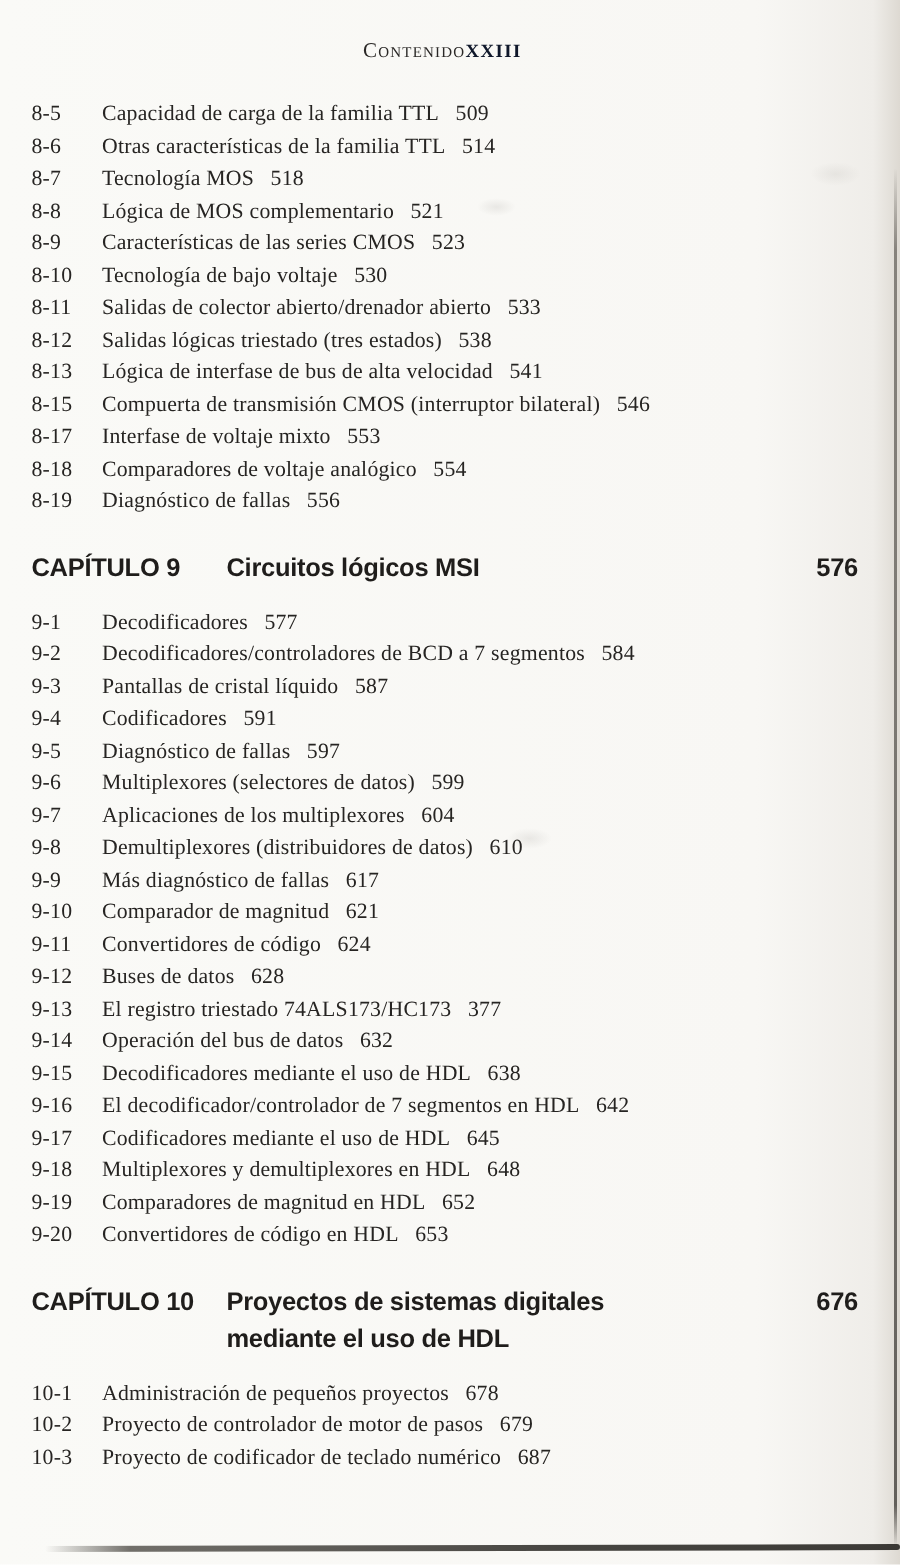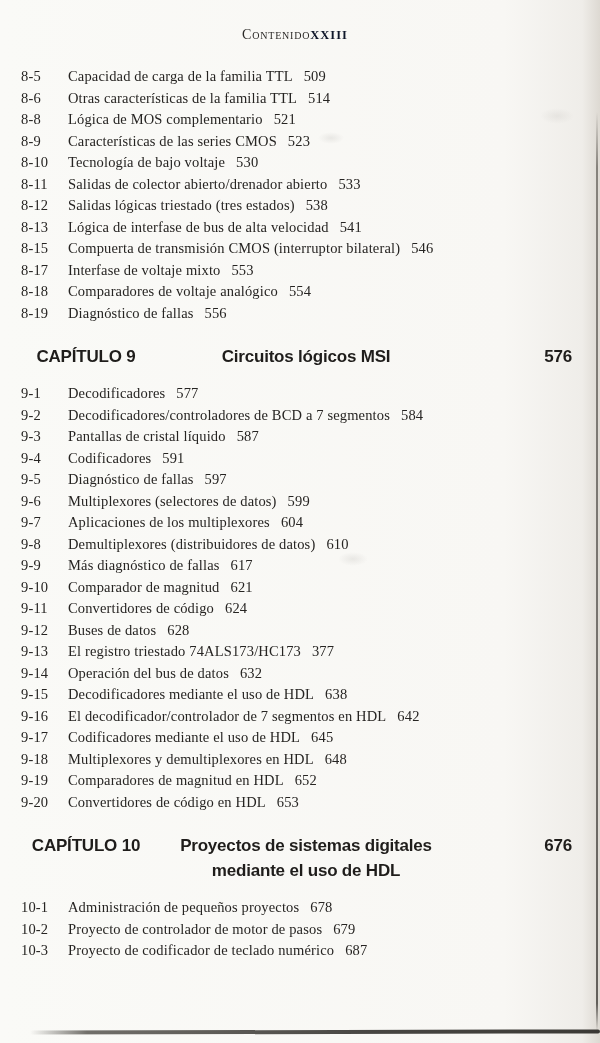--- a/index.html
+++ b/index.html
@@ -39,21 +39,20 @@
 
   .chapter-heading {
     display:flex; align-items:flex-start;
     margin:20px 0 14px 0;
     font-family:"Liberation Sans", sans-serif;
     font-weight:bold;
     font-size:17px;
     line-height:25px;
     letter-spacing:-0.2px;
     color:#1f1d1b;
-    text-align:center;
   }
   .chapter-label { width:130px; flex-shrink:0; }
   .chapter-title { width:310px; }
   .chapter-page { margin-left:auto; }
 
   
   .scan-edge-right {
     position:absolute; top:112px; bottom:12px; right:2px; width:2px;
     background:linear-gradient(to bottom,
       rgba(60,56,50,0) 0%, rgba(60,56,50,0.55) 6%,
@@ -77,20 +76,21 @@
 <div class="page">
 
   <header class="page-header">
     <span class="running-title">Contenido</span>
     <span class="folio">XXIII</span>
   </header>
 
   <main class="toc" id="toc">
       <div class="entry"><span class="num">8-5</span><span class="title">Capacidad de carga de la familia TTL</span><span class="pg">509</span></div>
       <div class="entry"><span class="num">8-6</span><span class="title">Otras características de la familia TTL</span><span class="pg">514</span></div>
+      <div class="entry"><span class="num">8-7</span><span class="title">Tecnología MOS</span><span class="pg">518</span></div>
       <div class="entry"><span class="num">8-8</span><span class="title">Lógica de MOS complementario</span><span class="pg">521</span></div>
       <div class="entry"><span class="num">8-9</span><span class="title">Características de las series CMOS</span><span class="pg">523</span></div>
       <div class="entry"><span class="num">8-10</span><span class="title">Tecnología de bajo voltaje</span><span class="pg">530</span></div>
       <div class="entry"><span class="num">8-11</span><span class="title">Salidas de colector abierto/drenador abierto</span><span class="pg">533</span></div>
       <div class="entry"><span class="num">8-12</span><span class="title">Salidas lógicas triestado (tres estados)</span><span class="pg">538</span></div>
       <div class="entry"><span class="num">8-13</span><span class="title">Lógica de interfase de bus de alta velocidad</span><span class="pg">541</span></div>
       <div class="entry"><span class="num">8-15</span><span class="title">Compuerta de transmisión CMOS (interruptor bilateral)</span><span class="pg">546</span></div>
       <div class="entry"><span class="num">8-17</span><span class="title">Interfase de voltaje mixto</span><span class="pg">553</span></div>
       <div class="entry"><span class="num">8-18</span><span class="title">Comparadores de voltaje analógico</span><span class="pg">554</span></div>
       <div class="entry"><span class="num">8-19</span><span class="title">Diagnóstico de fallas</span><span class="pg">556</span></div>

